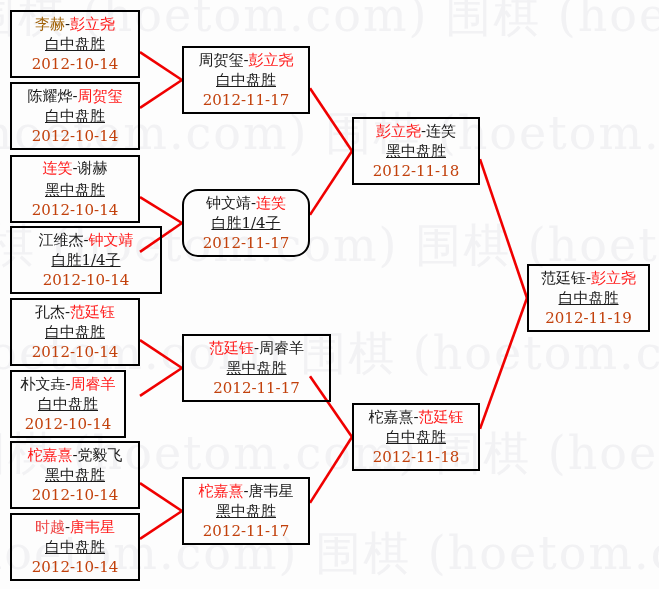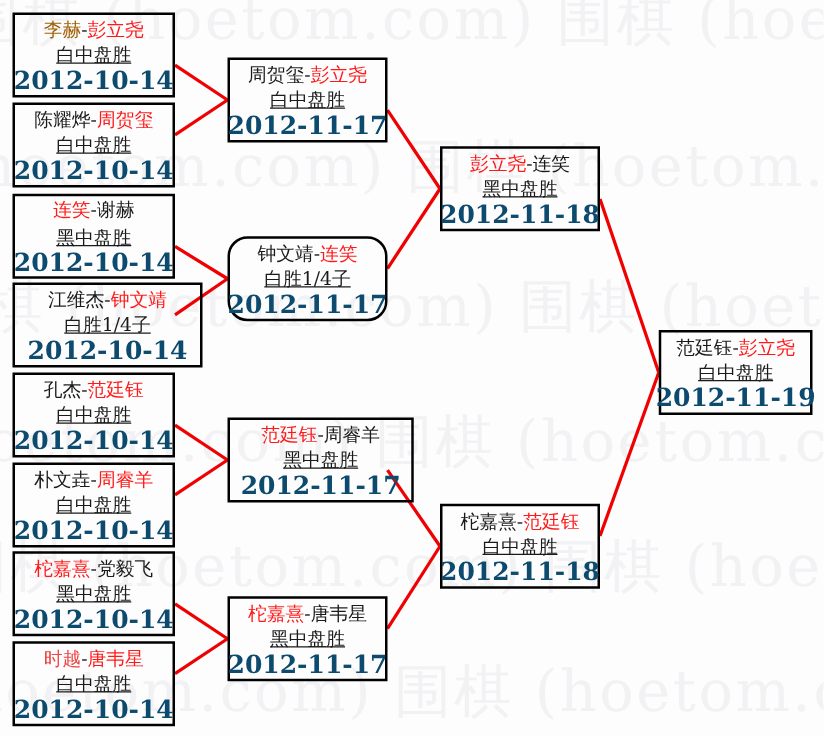--- a/index.html
+++ b/index.html
@@ -67,26 +67,25 @@
     color: #1a1a1a;
   }
   .line-result {
     font-size: 15px;
     line-height: 20px;
     white-space: nowrap;
     color: #1a1a1a;
     text-decoration: underline;
   }
   .line-date {
-    font-size: 20px;
+    font-size: 15px;
     line-height: 20px;
     white-space: nowrap;
-    color: #0c4a6e;
+    color: #c2410c;
     font-family: "DejaVu Serif", "Liberation Serif", serif;
-    font-weight: bold;
   }
   .p-win  { color: #ff1a1a; }
   .p-lose { color: #1a1a1a; }
   .dash   { color: #1a1a1a; }
 </style>
 </head>
 <body>
 
 <div id="root">
 
@@ -135,21 +134,21 @@
       <div class="match" style="left: 10px; top: 226px; width: 152px; height: 68px; border-color: rgb(0, 0, 0);">
         <div class="line-players"><span class="p-lose" style="color: rgb(26, 26, 26);">江维杰</span><span class="dash">-</span><span class="p-win" style="color: rgb(255, 26, 26);">钟文靖</span></div>
         <div class="line-result">白胜1/4子</div>
         <div class="line-date">2012-10-14</div>
       </div>
       <div class="match" style="left: 10px; top: 298px; width: 130px; height: 68px; border-color: rgb(0, 0, 0);">
         <div class="line-players"><span class="p-lose" style="color: rgb(26, 26, 26);">孔杰</span><span class="dash">-</span><span class="p-win" style="color: rgb(255, 26, 26);">范廷钰</span></div>
         <div class="line-result">白中盘胜</div>
         <div class="line-date">2012-10-14</div>
       </div>
-      <div class="match" style="left: 10px; top: 370px; width: 130px; height: 68px; border-color: rgb(0, 0, 0);">
+      <div class="match" style="left: 10px; top: 370px; width: 116px; height: 68px; border-color: rgb(0, 0, 0);">
         <div class="line-players"><span class="p-lose" style="color: rgb(26, 26, 26);">朴文垚</span><span class="dash">-</span><span class="p-win" style="color: rgb(255, 26, 26);">周睿羊</span></div>
         <div class="line-result">白中盘胜</div>
         <div class="line-date">2012-10-14</div>
       </div>
       <div class="match" style="left: 10px; top: 441px; width: 130px; height: 68px; border-color: rgb(0, 0, 0);">
         <div class="line-players"><span class="p-win" style="color: rgb(255, 26, 26);">柁嘉熹</span><span class="dash">-</span><span class="p-lose" style="color: rgb(26, 26, 26);">党毅飞</span></div>
         <div class="line-result">黑中盘胜</div>
         <div class="line-date">2012-10-14</div>
       </div>
       <div class="match" style="left: 10px; top: 513px; width: 130px; height: 68px; border-color: rgb(0, 0, 0);">

